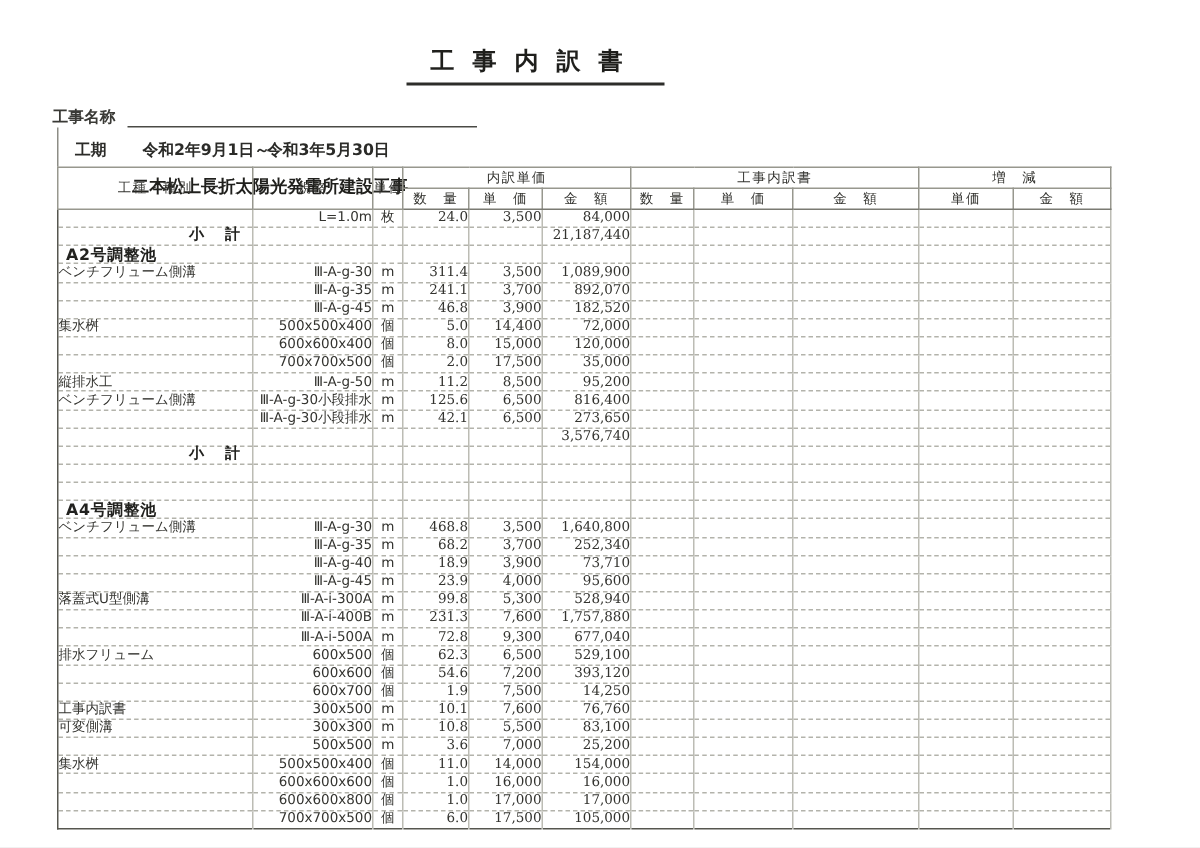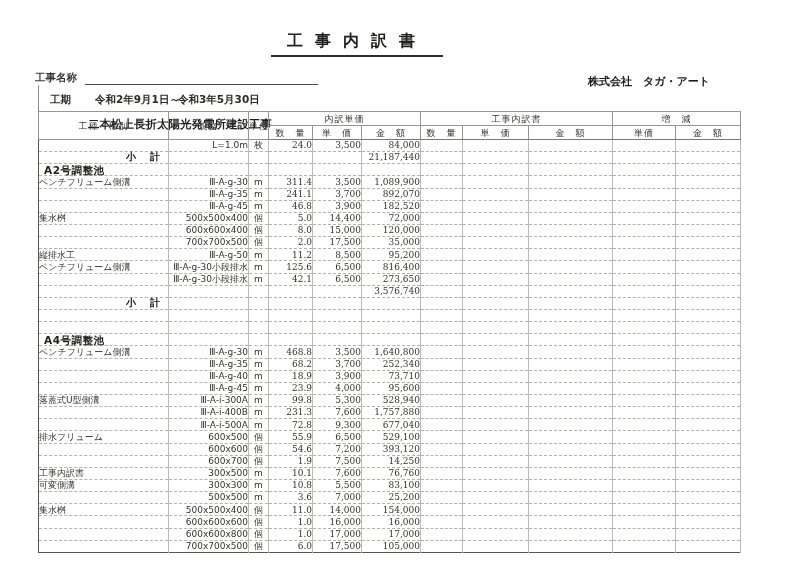--- a/index.html
+++ b/index.html
@@ -66,21 +66,20 @@
 </head>
 <body>
 
 <div id="paper">
 
   <div class="doc-title">工事内訳書</div>
 
   <div class="project-label">工事名称</div>
   <div class="project-name">二本松上長折太陽光発電所建設工事</div>
   <div class="project-underline"></div>
-  <div class="company">株式会社　タガ・アート</div>
 
   <div class="period-label">工期</div>
   <div class="period-from">令和2年9月1日～</div>
   <div class="period-to">令和3年5月30日</div>
   <div class="left-rule"></div>
 
   <table class="cost">
     <colgroup>
       <col style="width:130px">
         <col style="width:80px">
@@ -424,21 +423,21 @@
           <td class="c-num"></td>
           <td class="c-num"></td>
           <td class="c-num c-gb"></td>
           <td class="c-num"></td>
           <td class="c-num"></td>
         </tr>
         <tr>
           <td class="c-kind">排水フリューム</td>
           <td class="c-spec">600x500</td>
           <td class="c-unit">個</td>
-          <td class="c-num">55.9</td>
+          <td class="c-num">62.3</td>
           <td class="c-num">6,500</td>
           <td class="c-num c-gb">529,100</td>
           <td class="c-num"></td>
           <td class="c-num"></td>
           <td class="c-num c-gb"></td>
           <td class="c-num"></td>
           <td class="c-num"></td>
         </tr>
         <tr>
           <td class="c-kind"></td>

